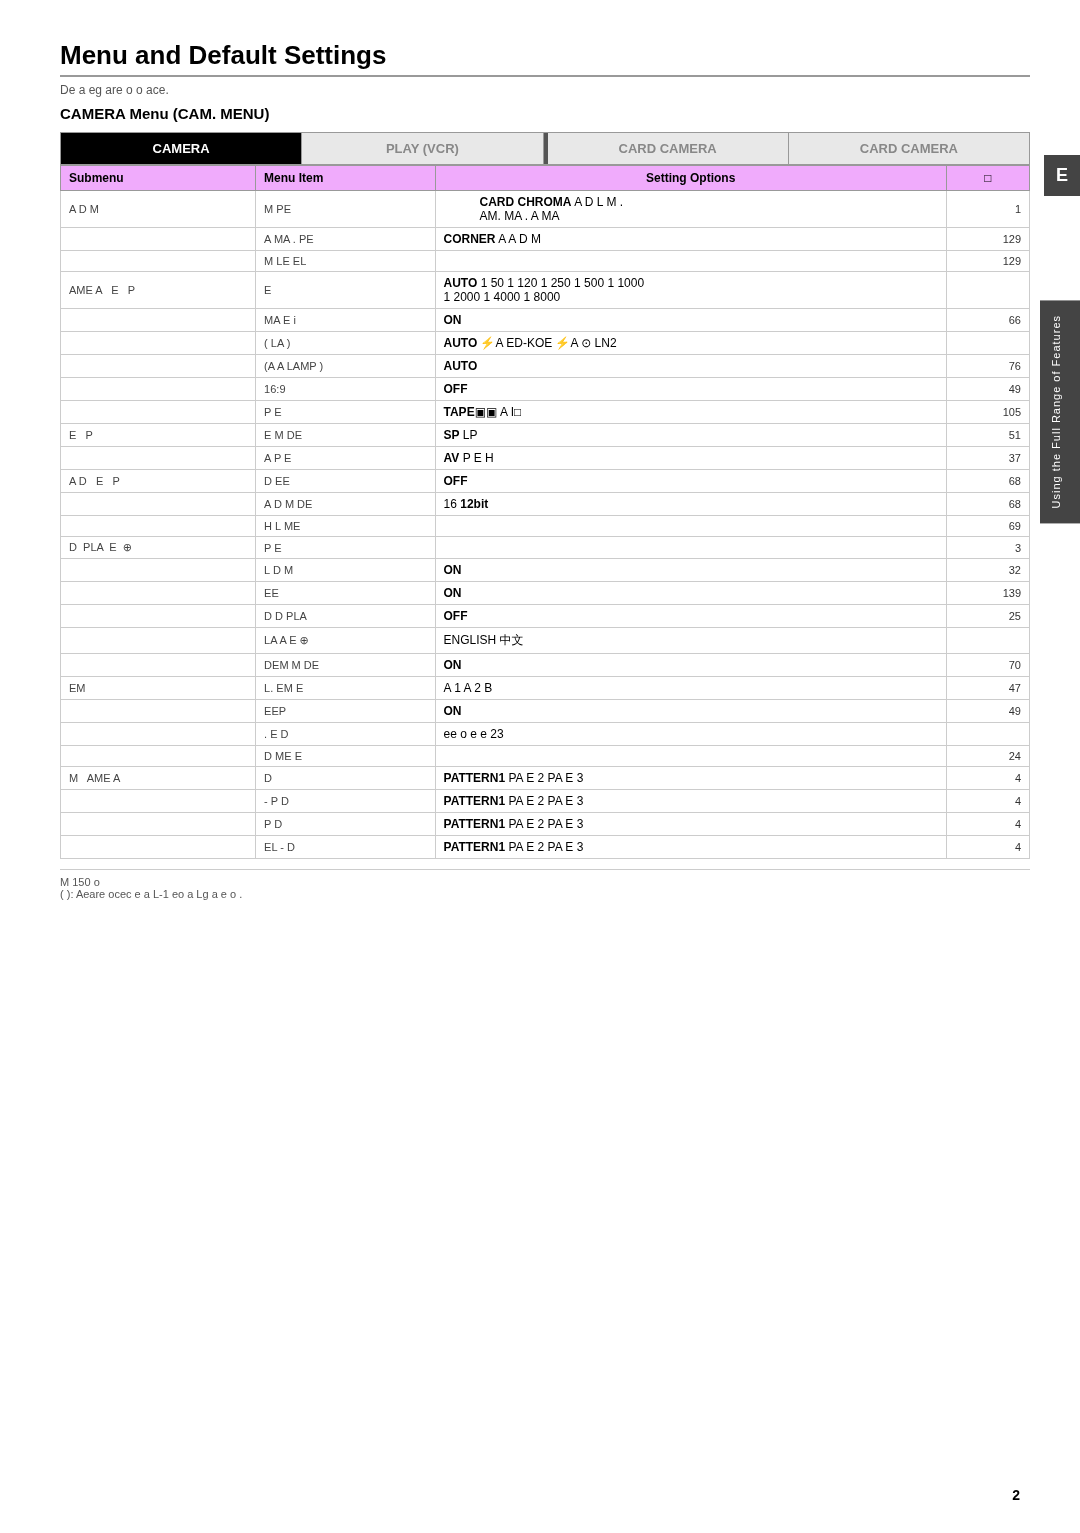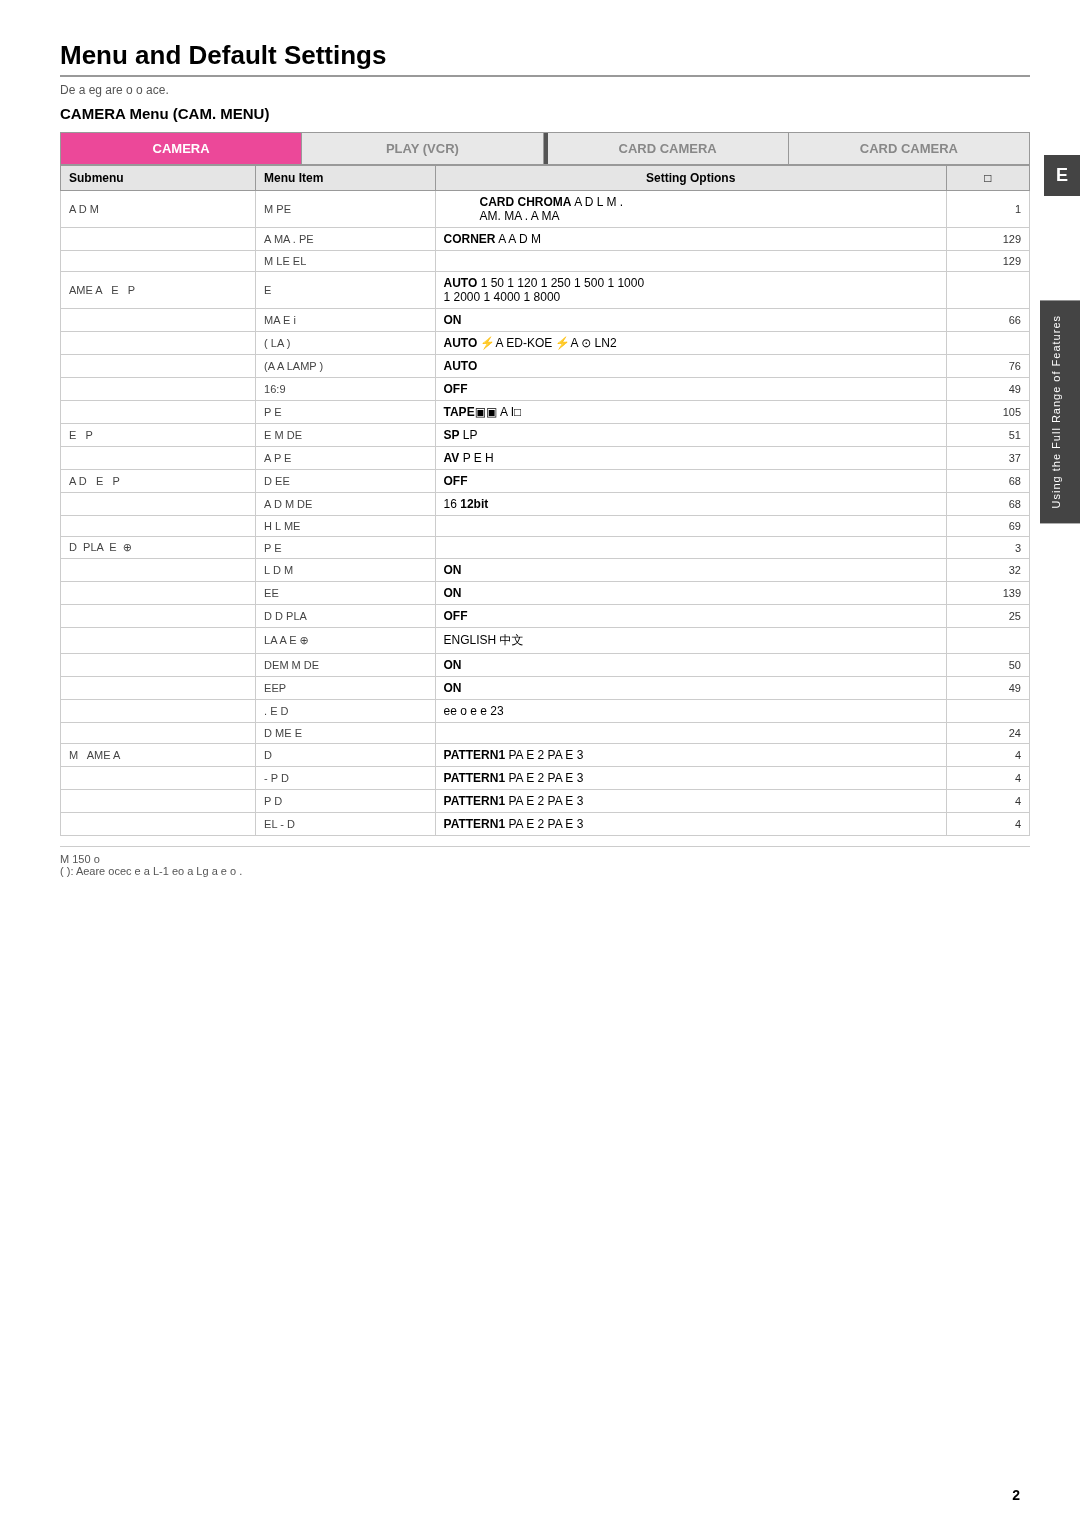--- a/index.html
+++ b/index.html
@@ -46,36 +46,36 @@
       font-size: 13px;
       font-weight: bold;
       text-align: center;
       border-right: 1px solid #999;
       background: #e8e8e8;
       color: #888;
       flex: 1;
     }
 
     .tab.active {
-      background: #ec4899;
+      background: #000000;
       color: #fff;
     }
 
     
     .main-table {
       width: 100%;
       border-collapse: collapse;
       border: 1px solid #999;
       font-size: 12px;
     }
 
     .main-table th {
       border: 1px solid #999;
       padding: 5px 8px;
-      background: #e5e5e5;
+      background: #f0abfc;
       font-weight: bold;
       text-align: center;
     }
 
     .main-table th.left {
       text-align: left;
     }
 
     .main-table td {
       border: 1px solid #ccc;
@@ -281,21 +281,27 @@
       <tr>
         <td class="submenu" style="font-size: 11px; color: rgb(68, 68, 68);"></td>
         <td class="menuitem">LA   A E ⊕</td>
         <td class="options" style="white-space: pre-line;">ENGLISH 中文</td>
         <td class="pageno"></td>
       </tr>
       <tr>
         <td class="submenu" style="font-size: 11px; color: rgb(68, 68, 68);"></td>
         <td class="menuitem">DEM  M DE</td>
         <td class="options" style="white-space: pre-line;"><span style="font-weight: bold;">ON</span></td>
-        <td class="pageno">50</td>
+        <td class="pageno">70</td>
+      </tr>
+      <tr>
+        <td class="submenu" style="font-size: 11px; color: rgb(68, 68, 68);">EM</td>
+        <td class="menuitem">L.  EM   E</td>
+        <td class="options" style="white-space: pre-line;">A  1  A  2     B</td>
+        <td class="pageno">47</td>
       </tr>
       <tr>
         <td class="submenu" style="font-size: 11px; color: rgb(68, 68, 68);"></td>
         <td class="menuitem">EEP</td>
         <td class="options" style="white-space: pre-line;"><span style="font-weight: bold;">ON</span></td>
         <td class="pageno">49</td>
       </tr>
       <tr>
         <td class="submenu" style="font-size: 11px; color: rgb(68, 68, 68);"></td>
         <td class="menuitem">.   E D</td>

